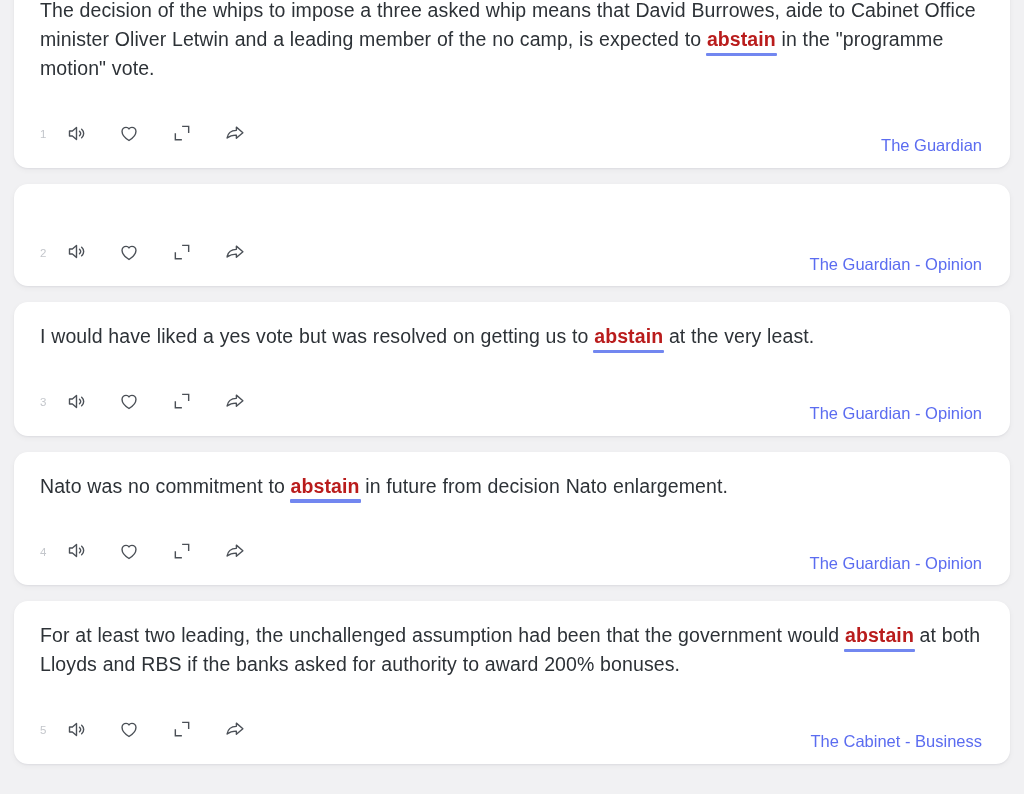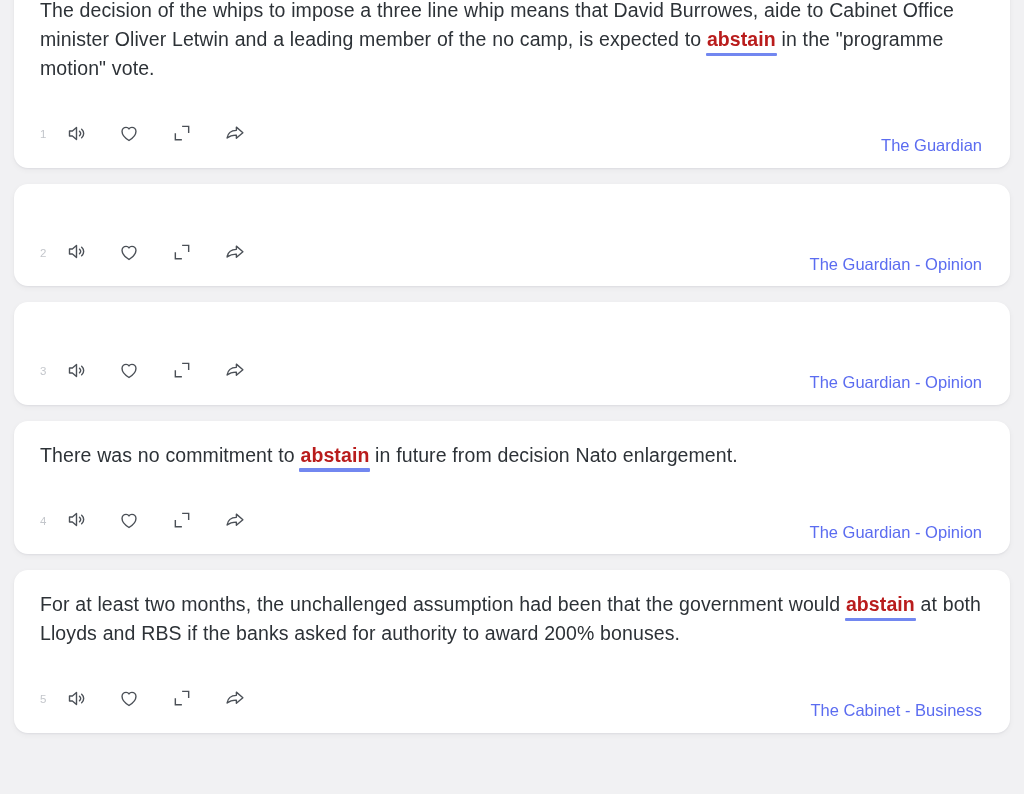--- a/index.html
+++ b/index.html
@@ -121,21 +121,21 @@
   
   .result-card.card-1 { padding-top: 18px; }
 </style>
 </head>
 <body>
 
 <div id="app">
   <div class="results-list">
   <div class="result-card card-1">
     <div class="sentence">
-      <span>The decision of the whips to impose a three line whip means that David Burrowes, aide to Cabinet Office minister Oliver Letwin and a leading member of the no camp, is expected to </span><span class="kw">abstain</span><span> in the "programme motion" vote.</span>
+      <span>The decision of the whips to impose a three asked whip means that David Burrowes, aide to Cabinet Office minister Oliver Letwin and a leading member of the no camp, is expected to </span><span class="kw">abstain</span><span> in the "programme motion" vote.</span>
     </div>
     <div class="card-actions">
       <span class="idx">1</span>
 
       <button class="icon-btn" title="listen">
         <span>
           <svg width="21" height="21" viewBox="0 0 24 24" fill="none" stroke="currentColor" stroke-width="1.6" stroke-linecap="round" stroke-linejoin="round">
             <path d="M4 9.2h3.3L12 5.2v13.6L7.3 14.8H4z"></path>
             <path d="M15.4 9.4c.9.8 1.4 1.7 1.4 2.6s-.5 1.8-1.4 2.6"></path>
             <path d="M17.9 7.2c1.5 1.3 2.3 3 2.3 4.8s-.8 3.5-2.3 4.8"></path>
@@ -213,20 +213,23 @@
         </span>
       </button>
 
       <span class="spacer"></span>
 
       <a class="source-link">The Guardian - Opinion</a>
     </div>
   </div>
 
   <div class="result-card card-3">
+    <div class="sentence">
+      <span>I would have liked a yes vote but was resolved on getting us to </span><span class="kw">abstain</span><span> at the very least.</span>
+    </div>
     <div class="card-actions">
       <span class="idx">3</span>
 
       <button class="icon-btn" title="listen">
         <span>
           <svg width="21" height="21" viewBox="0 0 24 24" fill="none" stroke="currentColor" stroke-width="1.6" stroke-linecap="round" stroke-linejoin="round">
             <path d="M4 9.2h3.3L12 5.2v13.6L7.3 14.8H4z"></path>
             <path d="M15.4 9.4c.9.8 1.4 1.7 1.4 2.6s-.5 1.8-1.4 2.6"></path>
             <path d="M17.9 7.2c1.5 1.3 2.3 3 2.3 4.8s-.8 3.5-2.3 4.8"></path>
           </svg>
@@ -259,21 +262,21 @@
       </button>
 
       <span class="spacer"></span>
 
       <a class="source-link">The Guardian - Opinion</a>
     </div>
   </div>
 
   <div class="result-card card-4">
     <div class="sentence">
-      <span>There was no commitment to </span><span class="kw">abstain</span><span> in future from decision Nato enlargement.</span>
+      <span>Nato was no commitment to </span><span class="kw">abstain</span><span> in future from decision Nato enlargement.</span>
     </div>
     <div class="card-actions">
       <span class="idx">4</span>
 
       <button class="icon-btn" title="listen">
         <span>
           <svg width="21" height="21" viewBox="0 0 24 24" fill="none" stroke="currentColor" stroke-width="1.6" stroke-linecap="round" stroke-linejoin="round">
             <path d="M4 9.2h3.3L12 5.2v13.6L7.3 14.8H4z"></path>
             <path d="M15.4 9.4c.9.8 1.4 1.7 1.4 2.6s-.5 1.8-1.4 2.6"></path>
             <path d="M17.9 7.2c1.5 1.3 2.3 3 2.3 4.8s-.8 3.5-2.3 4.8"></path>
@@ -307,21 +310,21 @@
       </button>
 
       <span class="spacer"></span>
 
       <a class="source-link">The Guardian - Opinion</a>
     </div>
   </div>
 
   <div class="result-card card-5">
     <div class="sentence">
-      <span>For at least two months, the unchallenged assumption had been that the government would </span><span class="kw">abstain</span><span> at both Lloyds and RBS if the banks asked for authority to award 200% bonuses.</span>
+      <span>For at least two leading, the unchallenged assumption had been that the government would </span><span class="kw">abstain</span><span> at both Lloyds and RBS if the banks asked for authority to award 200% bonuses.</span>
     </div>
     <div class="card-actions">
       <span class="idx">5</span>
 
       <button class="icon-btn" title="listen">
         <span>
           <svg width="21" height="21" viewBox="0 0 24 24" fill="none" stroke="currentColor" stroke-width="1.6" stroke-linecap="round" stroke-linejoin="round">
             <path d="M4 9.2h3.3L12 5.2v13.6L7.3 14.8H4z"></path>
             <path d="M15.4 9.4c.9.8 1.4 1.7 1.4 2.6s-.5 1.8-1.4 2.6"></path>
             <path d="M17.9 7.2c1.5 1.3 2.3 3 2.3 4.8s-.8 3.5-2.3 4.8"></path>

